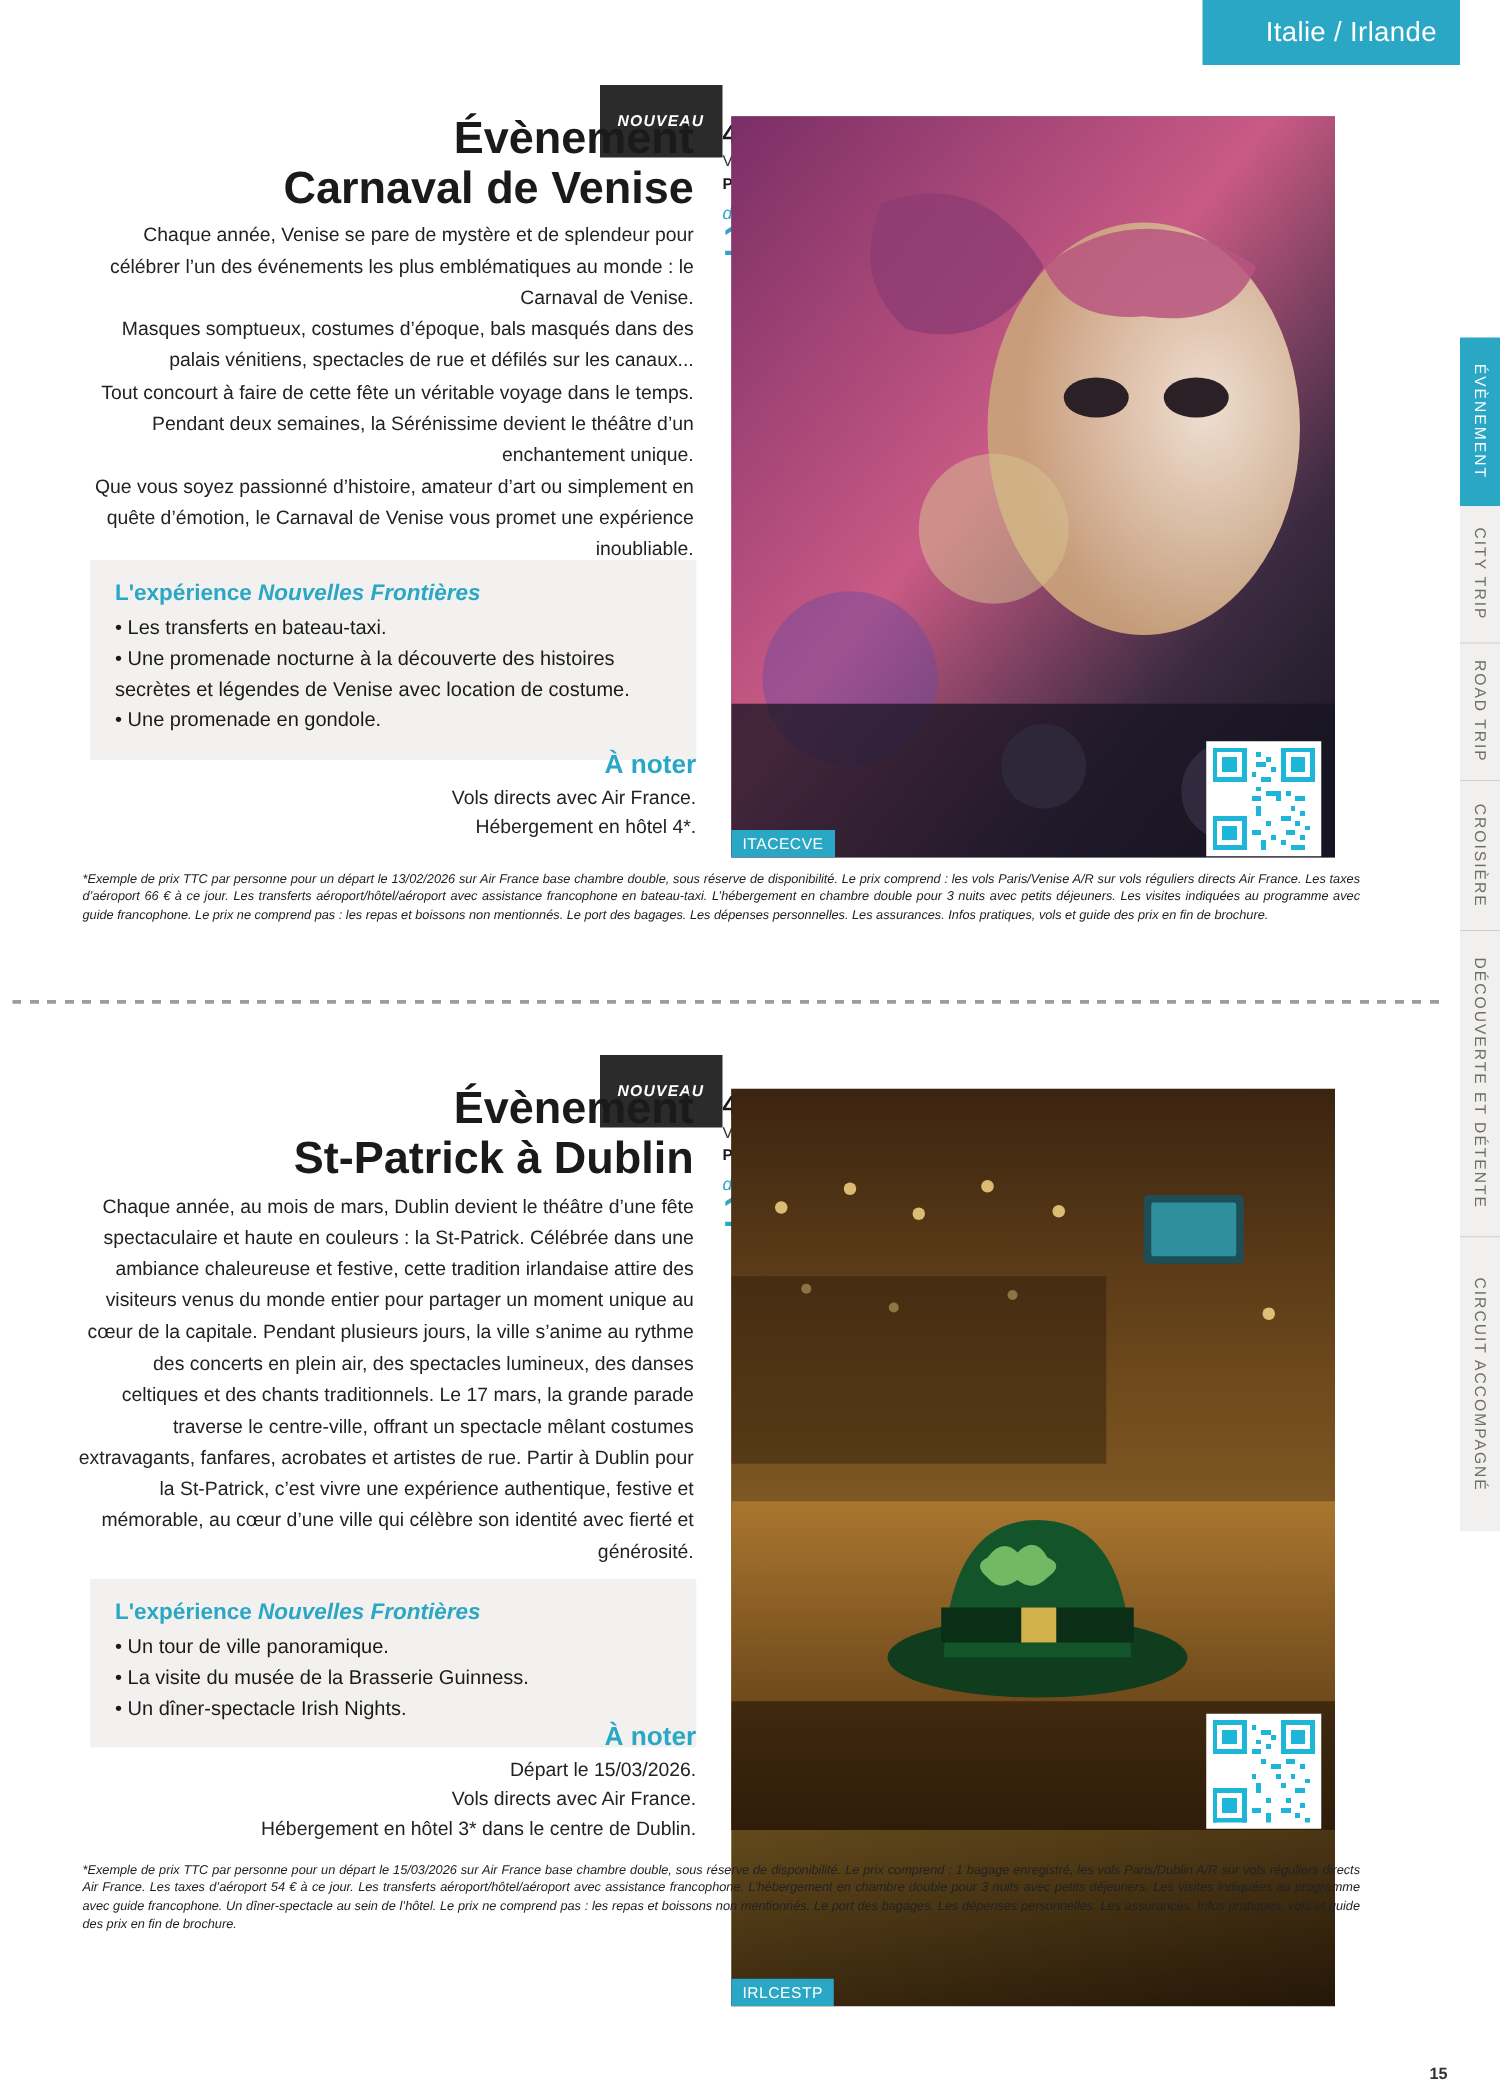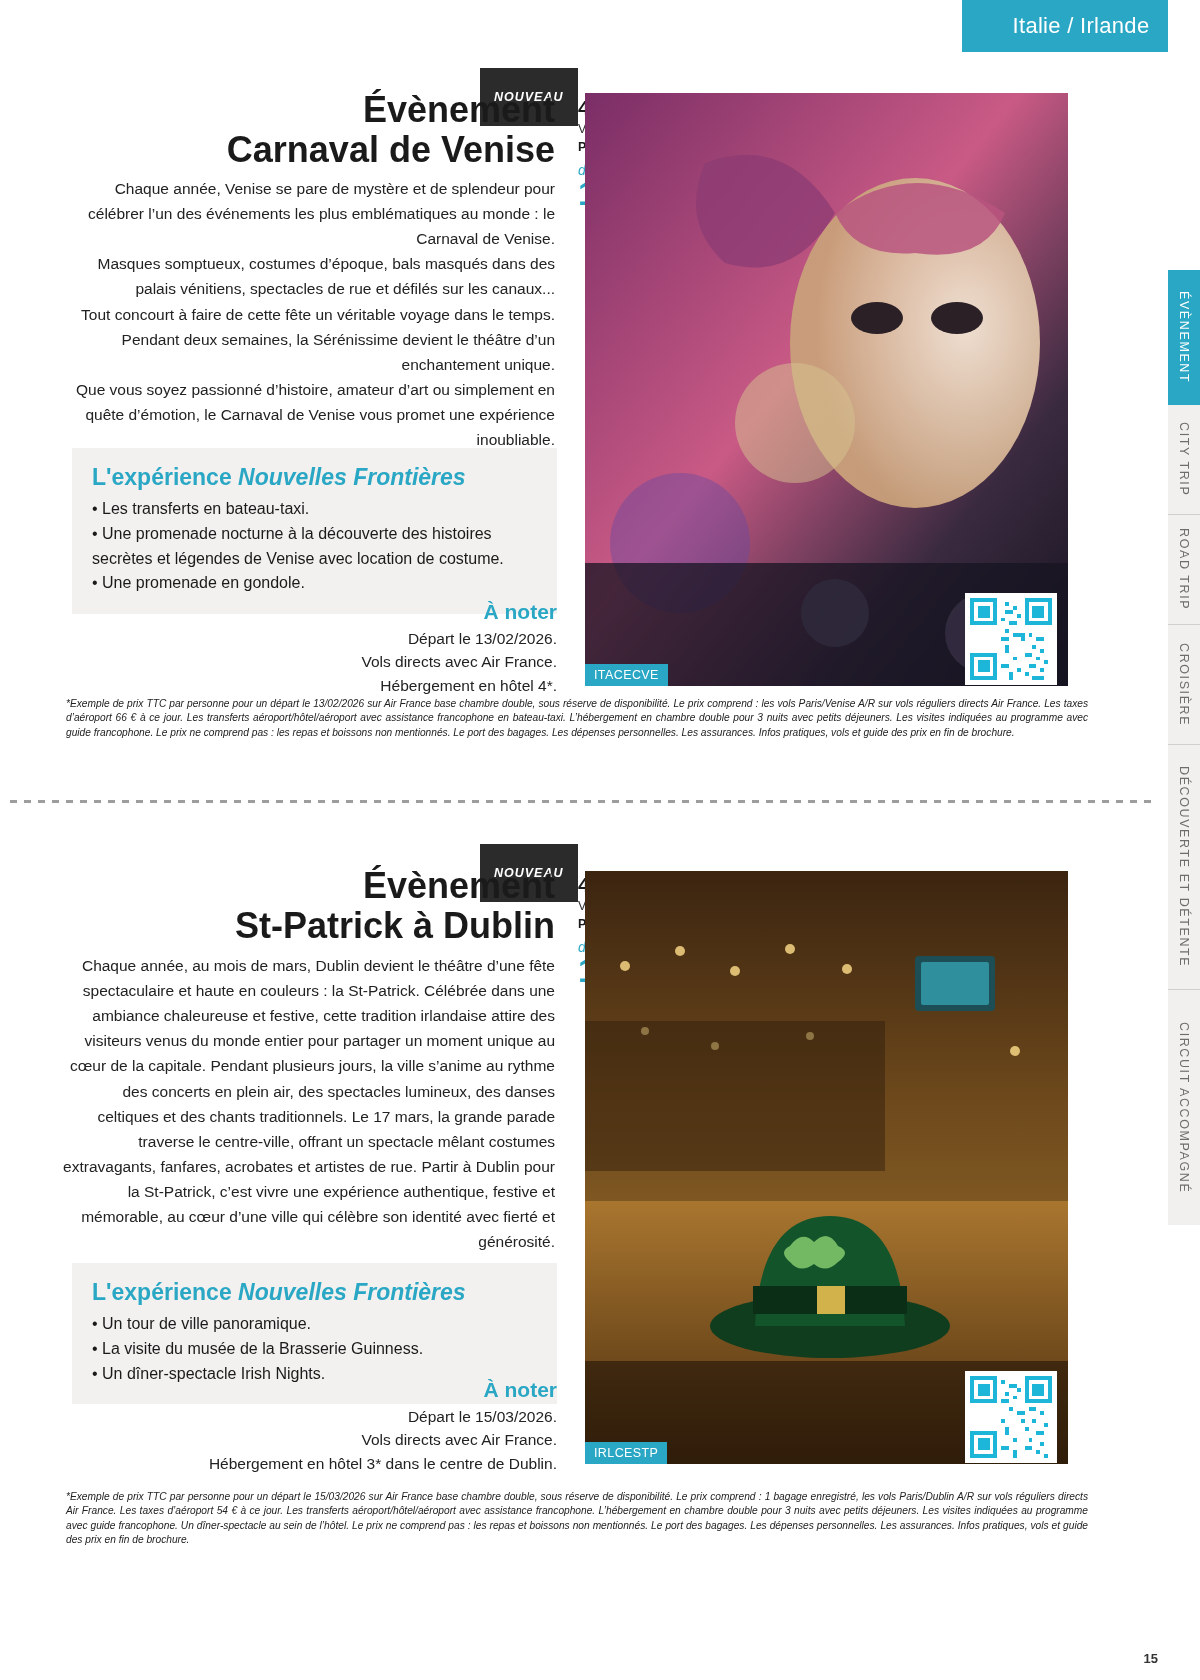--- a/index.html
+++ b/index.html
@@ -80,21 +80,21 @@
     line-height:1.62;
     color:#222;
   }
 
   
   .exp-box {
     position:absolute;
     background:#f2f1ef;
     padding:16px 20px 18px 20px;
   }
-  .exp-title { font-size:23px; color:#2aa7c4; margin-bottom:6px; }
+  .exp-title { font-size:18px; color:#2aa7c4; margin-bottom:6px; }
   .exp-title .b { font-weight:bold; }
   .exp-title .i { font-style:italic; font-weight:bold; }
   .exp-list { margin:0; padding:0; list-style:none; }
   .exp-list li { font-size:16px; line-height:1.55; color:#1a1a1a; }
 
   
   .anoter { position:absolute; text-align:right; }
   .anoter-title { font-size:21px; color:#2aa7c4; font-weight:bold; margin-bottom:3px; }
   .anoter-line { font-size:15.5px; line-height:1.5; color:#222; }
 
@@ -169,21 +169,20 @@
       </div>
       <ul class="exp-list">
         <li>• Les transferts en bateau-taxi.</li>
         <li>• Une promenade nocturne à la découverte des histoires secrètes et légendes de Venise avec location de costume.</li>
         <li>• Une promenade en gondole.</li>
       </ul>
     </div>
 
     <div class="anoter" style="left:120px; top:540px; width:437px;">
       <div class="anoter-title">À noter</div>
-      <div class="anoter-line">Départ le 13/02/2026.</div>
       <div class="anoter-line">Vols directs avec Air France.</div>
       <div class="anoter-line">Hébergement en hôtel 4*.</div>
     </div>
 
     <div class="pricecol" style="left:578px; top:36px; width:175px;">
       <div class="duration">4 jours / 3 nuits</div>
       <div class="incl">Vols + transferts inclus</div>
       <div class="incl2">Pension selon programme</div>
       <div class="des">dès</div>
       <div class="price">1499€*</div>
@@ -302,21 +301,21 @@
     </div>
 
     <div class="pricecol" style="left:578px; top:35px; width:175px;">
       <div class="duration">4 jours / 3 nuits</div>
       <div class="incl">Vols + transferts inclus</div>
       <div class="incl2">Pension selon programme</div>
       <div class="des">dès</div>
       <div class="price">1185€*</div>
     </div>
 
-    <div class="photo pub-photo-2" style="left:585px; top:33px; width:483px; height:593px;">
+    <div class="photo pub-photo-2" style="left:585px; top:33px; width:483px; height:734px;">
       <svg width="483" height="593" viewBox="0 0 483 593">
         <defs>
           <linearGradient id="p1" x1="0" y1="0" x2="0" y2="1">
             <stop offset="0%" stop-color="#3b2410"></stop>
               <stop offset="40%" stop-color="#6f4a1c"></stop>
             <stop offset="70%" stop-color="#8b6326"></stop>
               <stop offset="100%" stop-color="#291807"></stop>
           </linearGradient>
           <linearGradient id="p2" x1="0" y1="0" x2="0" y2="1">
             <stop offset="0%" stop-color="#a9762f"></stop>

